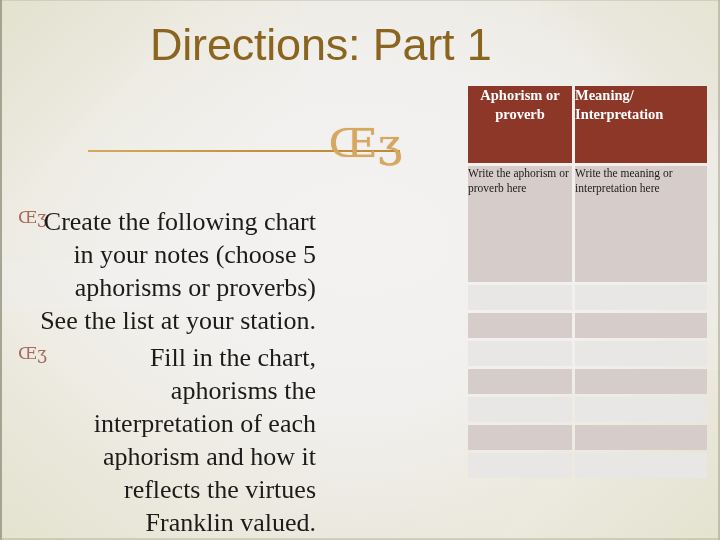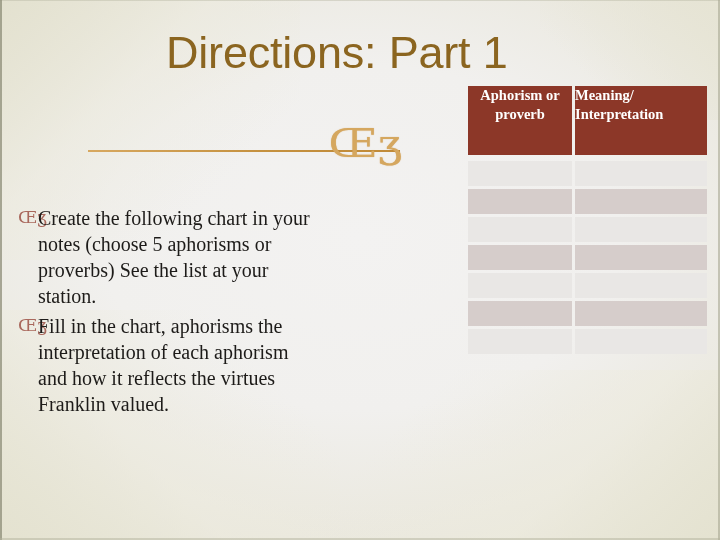--- a/index.html
+++ b/index.html
@@ -61,31 +61,30 @@
   }
   .frame-top {
     position: absolute; left: 0; top: 0; width: 720px; height: 1px;
     background: #b9b9a4; opacity: .45;
   }
 
   
   .title {
     position: absolute;
     left: 150px;
-    top: 24px;
+    top: 16px;
     width: 430px;
     height: 58px;
     line-height: 58px;
     font-family: "Liberation Sans", "DejaVu Sans", sans-serif;
     font-size: 45px;
     font-weight: 400;
     letter-spacing: -0.2px;
     color: #8b6520;
     white-space: nowrap;
-    margin-left: 16px;
   }
 
   
   .divider {
     position: absolute;
     left: 88px;
     top: 138px;
     width: 312px;
     height: 24px;
   }
@@ -129,23 +128,24 @@
     font-size: 17px;
     line-height: 25px;
     color: #a9685c;
     text-align: left;
     padding-left: 2px;
     box-sizing: border-box;
   }
   .bullet-text {
     flex: 1 1 auto;
     font-family: "Liberation Serif", "DejaVu Serif", serif;
-    font-size: 20px;
-    line-height: 26px;
+    font-size: 26px;
+    line-height: 33px;
     color: #1d1b19;
+    text-align: right;
   }
 
   
   .chart-table {
     position: absolute;
     left: 468px;
     top: 86px;
     width: 239px;
     border-collapse: separate;
     border-spacing: 0;
@@ -157,21 +157,21 @@
     border: 0;
   }
   .col-a { width: 104px; }
   .col-gap { width: 3px; }
   .col-b { width: 132px; }
 
   .gap-cell { background: transparent; }
 
   .hdr {
     background: #8c3728;
-    height: 69px;
+    height: 77px;
     color: #ffffff;
     font-family: "Liberation Serif", "DejaVu Serif", serif;
     font-weight: bold;
     font-size: 14.5px;
     line-height: 19px;
     padding: 9px 5px 0 5px;
   }
   .hdr-a { text-align: center; }
   .hdr-b { text-align: left; padding-left: 7px; margin-left: 17px; }
 
@@ -240,20 +240,25 @@
         <td class="gap-cell"></td>
         <th class="hdr hdr-b">Meaning/ Interpretation</th>
       </tr>
 
       <tr class="row-gap">
         <td></td>
         <td></td>
         <td></td>
       </tr>
 
+      <tr class="first-row">
+        <td class="cell shade-dark">Write the aphorism  or proverb here</td>
+        <td class="gap-cell"></td>
+        <td class="cell shade-dark">Write the meaning or interpretation here</td>
+      </tr>
 
       <tr class="row-gap">
         <td></td>
         <td></td>
         <td></td>
       </tr>
 
       <tr class="blank-row">
         <td class="cell shade-light"></td>
         <td class="gap-cell"></td>

